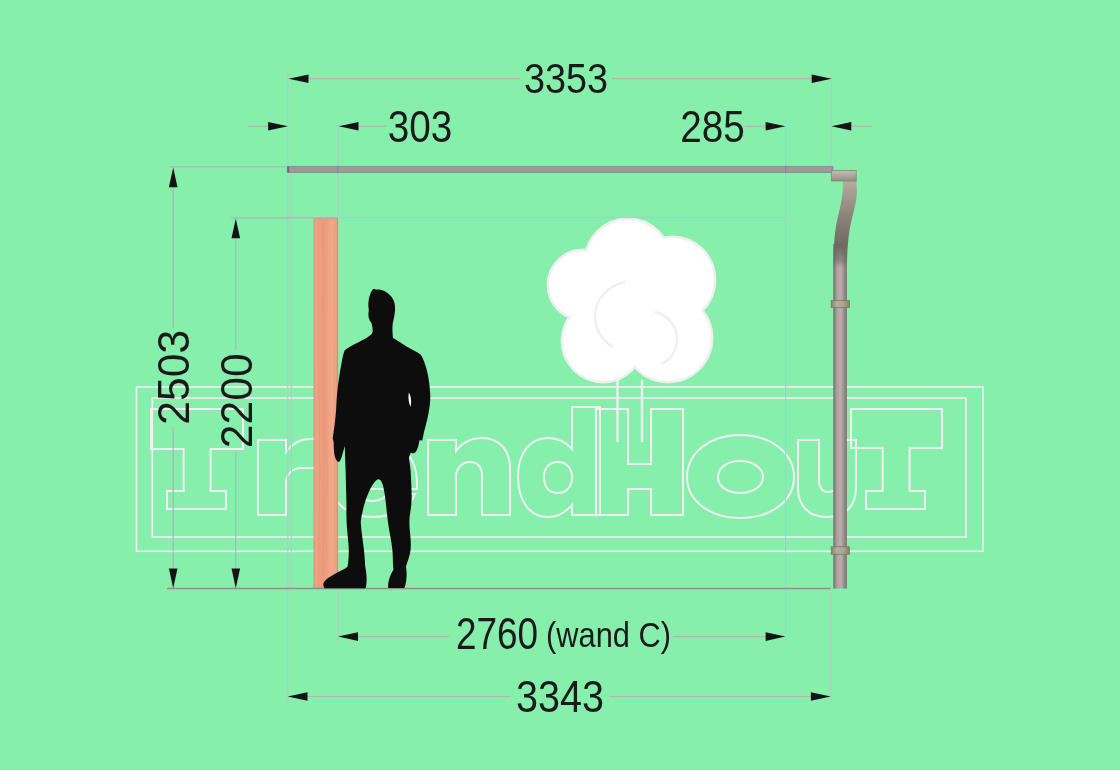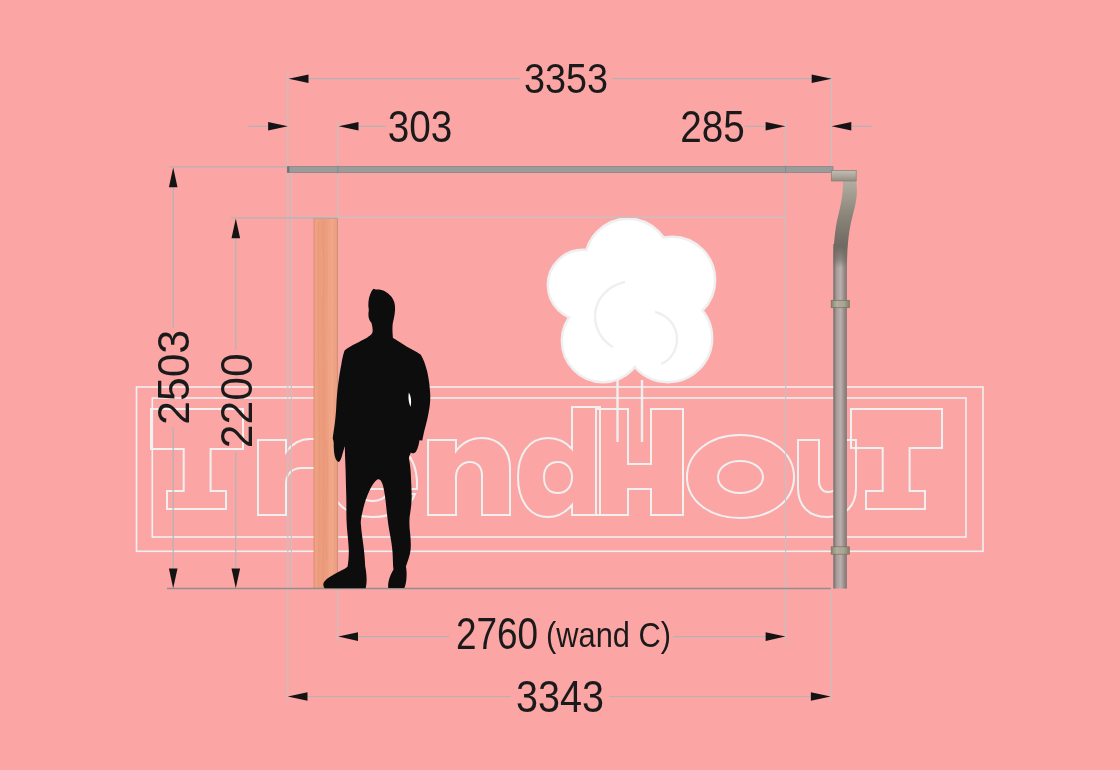--- a/index.html
+++ b/index.html
@@ -1,16 +1,16 @@
 <!DOCTYPE html>
 <html><head>
 <meta charset="utf-8">
 <style>
 html,body{margin:0;padding:0;background:#fff;}
-#page{position:relative;width:1120px;height:770px;overflow:hidden;background:#fca5a5;
+#page{position:relative;width:1120px;height:770px;overflow:hidden;background:#86efac;
 font-family:"Liberation Sans",sans-serif;}
 svg{display:block}
 </style>
 </head>
 <body>
 <div id="page">
 <svg width="1120" height="770" viewBox="0 0 1120 770">
 <defs>
 <linearGradient id="postg" x1="0" y1="0" x2="1" y2="0">
   <stop offset="0" stop-color="#efa486"></stop>

